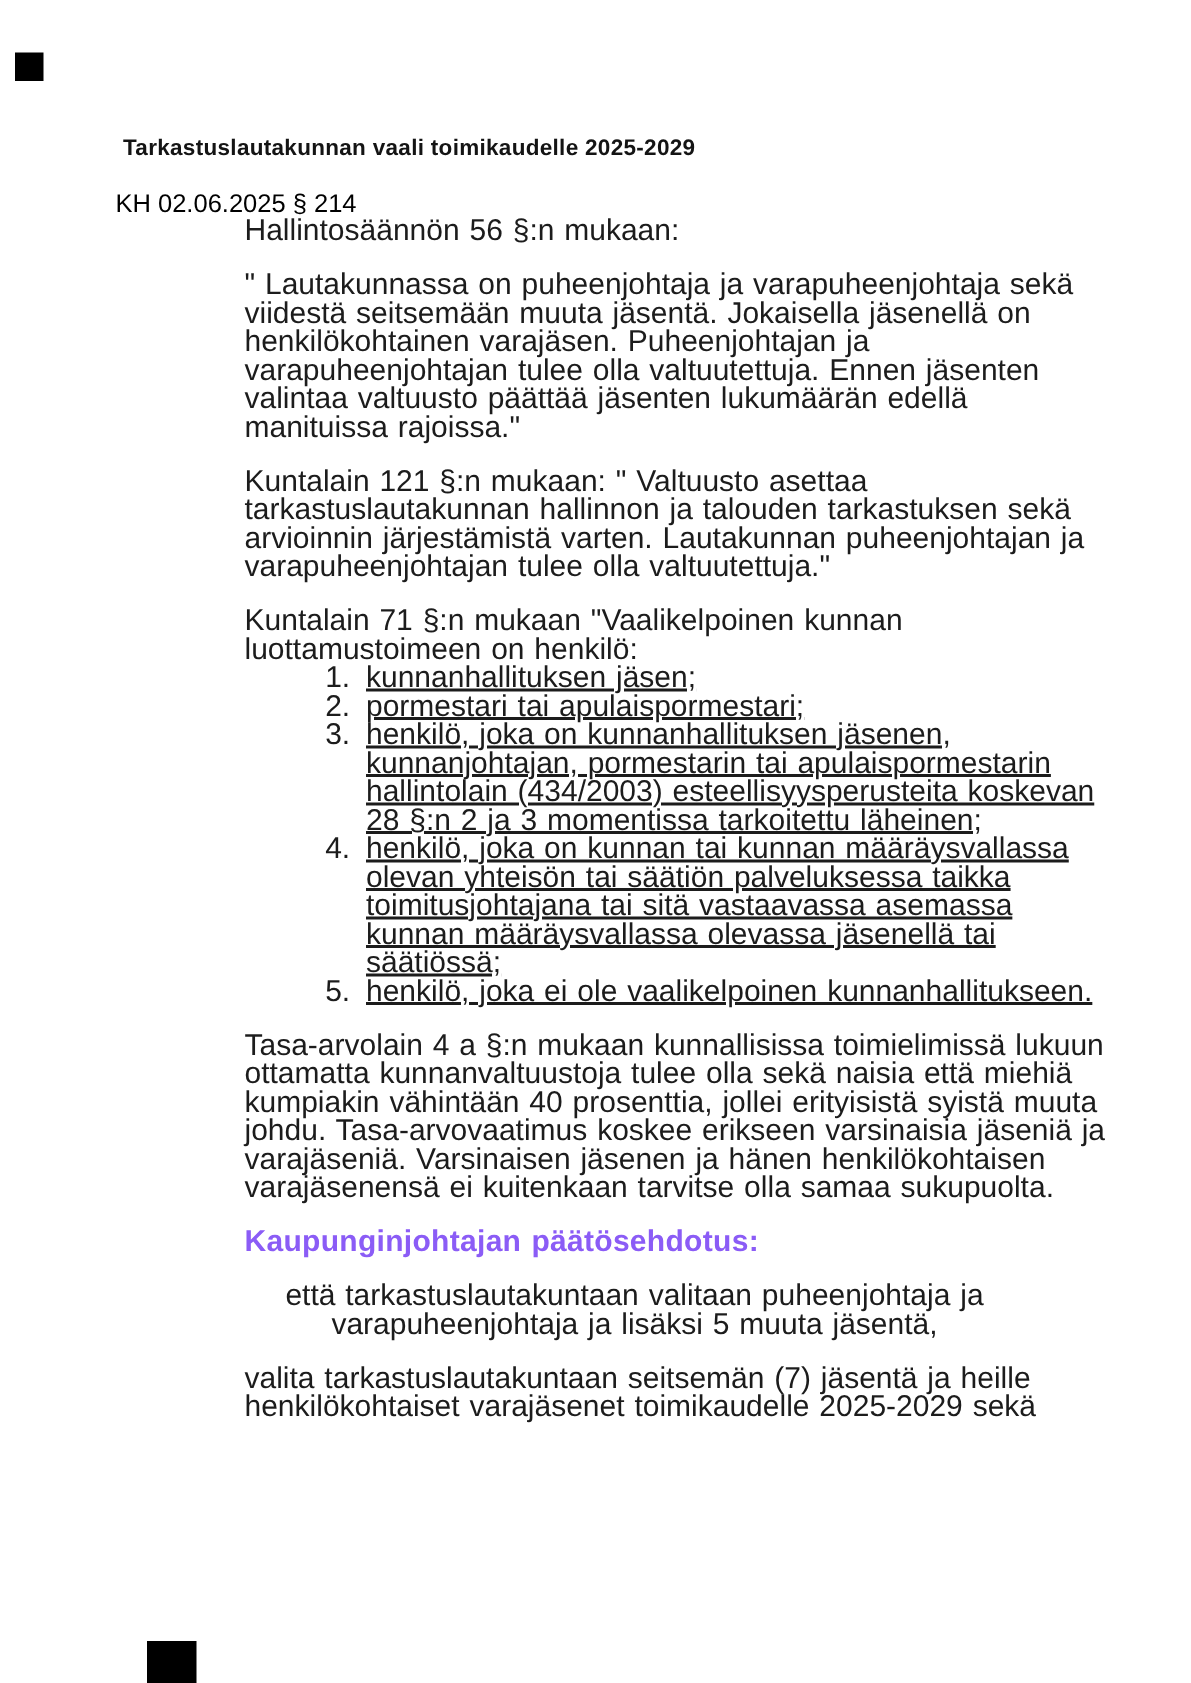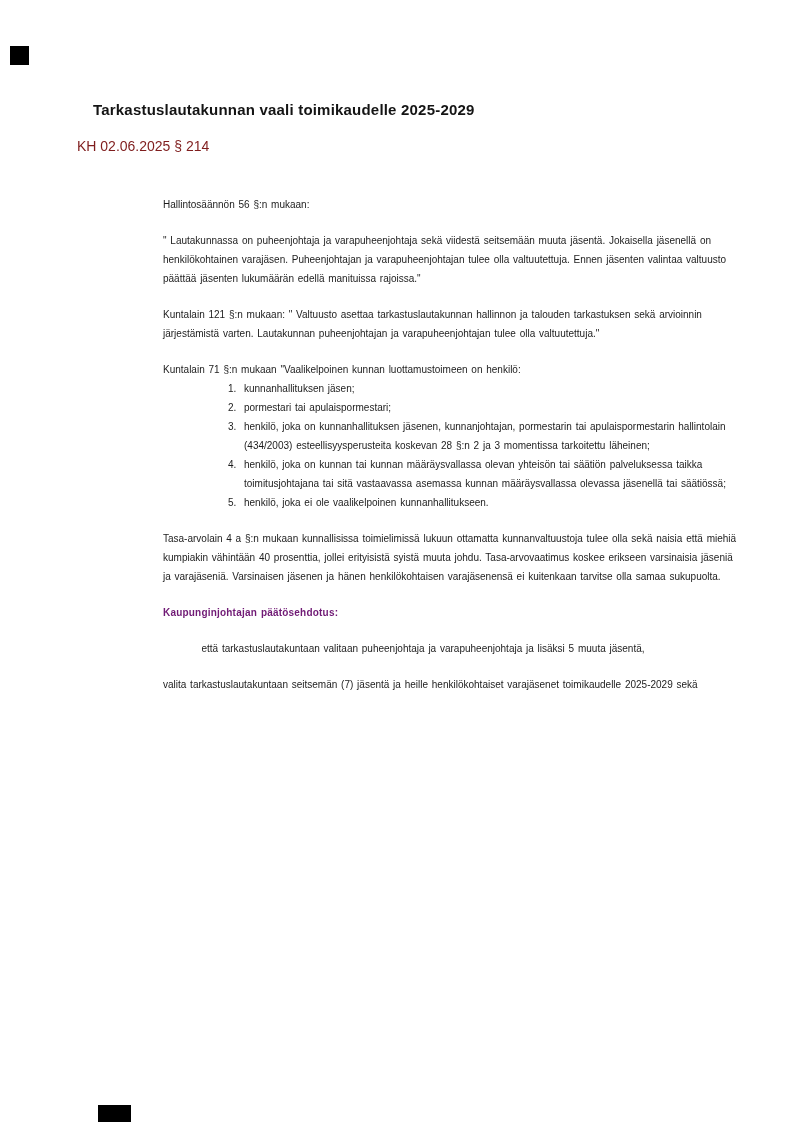--- a/index.html
+++ b/index.html
@@ -33,69 +33,69 @@
     height: 19px;
   }
   .scan-mark.bottom {
     left: 98px;
     top: 1089px;
     width: 33px;
     height: 33px;
   }
   .doc-title {
     position: relative;
-    margin: 16px;
+    margin: 5px;
     padding-top: 84px;
     padding-left: 77px;
     font-size: 15px;
     line-height: 20px;
     font-weight: bold;
     letter-spacing: 0.2px;
     color: #141414;
   }
   .doc-ref {
     margin: 17px 0 0 0;
     padding-left: 77px;
-    font-size: 14px;
+    font-size: 17px;
     line-height: 19px;
-    color: #7f1d1d;
+    color: #000000;
   }
   .body-col {
     margin-left: 163px;
-    margin-top: 39px;
     width: 578px;
-    font-size: 10px;
+    font-size: 20px;
     line-height: 19px;
     word-spacing: 1px;
     color: #1c1c1c;
   }
   .body-col p {
     margin: 17px 0 0 0;
   }
   .body-col p.first {
     margin-top: 0;
   }
   .body-col p.no-gap {
     margin-top: 0;
   }
   .body-col .bold-heading {
     font-weight: bold;
     letter-spacing: 0.2px;
-    color: #701a75;
+    color: #8b5cf6;
   }
   ol.doc-list {
     margin: 0;
     padding: 0;
     list-style: decimal;
   }
   ol.doc-list.level-1 {
     padding-left: 52px;
   }
   ol.doc-list.level-2 {
     padding-left: 77px;
+    text-decoration: underline;
   }
   ol.doc-list li {
     margin: 0;
     padding-left: 4px;
   }
   ol.doc-list li.narrow {
     max-width: 396px;
   }
   .w-520 { max-width: 520px; text-align: center; }
 </style>

